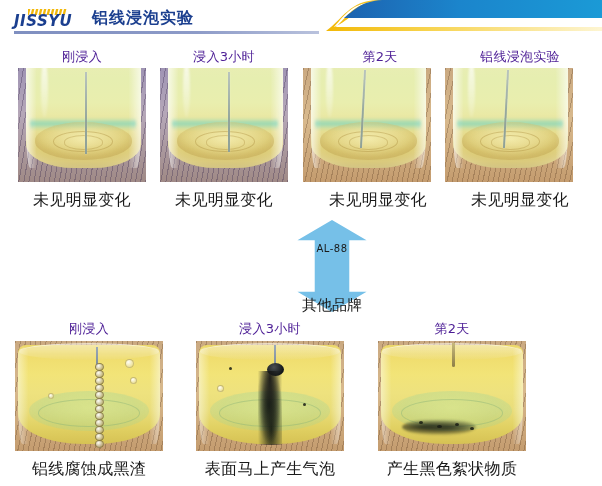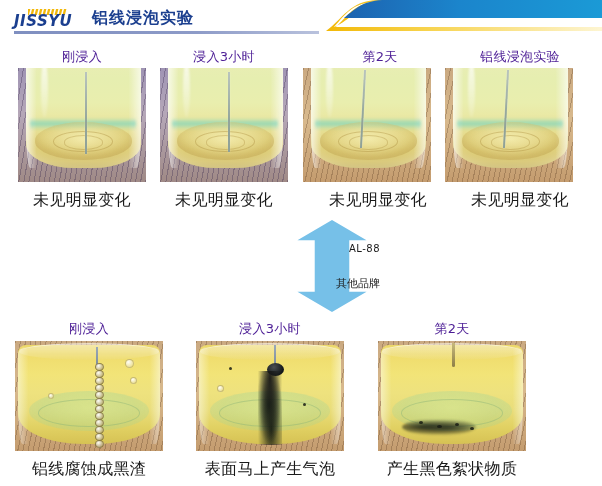--- a/index.html
+++ b/index.html
@@ -286,27 +286,27 @@
     left: 0; top: 0;
     width: 96px; height: 92px;
     background: #76c0e8;
     clip-path: polygon(
       50% 0%, 86% 22%, 68% 22%, 68% 78%, 86% 78%,
       50% 100%, 14% 78%, 32% 78%, 32% 22%, 14% 22%);
   }
   .arrow-label {
     position: absolute;
     width: 96px;
-    text-align: right;
+    text-align: center;
     font-size: 10px;
     color: #1a1a1a;
     white-space: nowrap;
   }
   .arrow-label.top { top: 23px; letter-spacing: 0.5px; }
-  .arrow-label.bottom { top: 56px; font-size: 11px; }
+  .arrow-label.bottom { top: 76px; font-size: 15px; }
 </style>
 </head>
 <body>
 
 <div class="header">
   <svg class="header-swoosh" viewBox="0 0 602 38" preserveAspectRatio="none">
     <defs>
       <linearGradient id="gblue" x1="0" y1="0" x2="1" y2="0">
         <stop offset="0" stop-color="#1d63b0"></stop>
         <stop offset="0.45" stop-color="#1b85cc"></stop>

